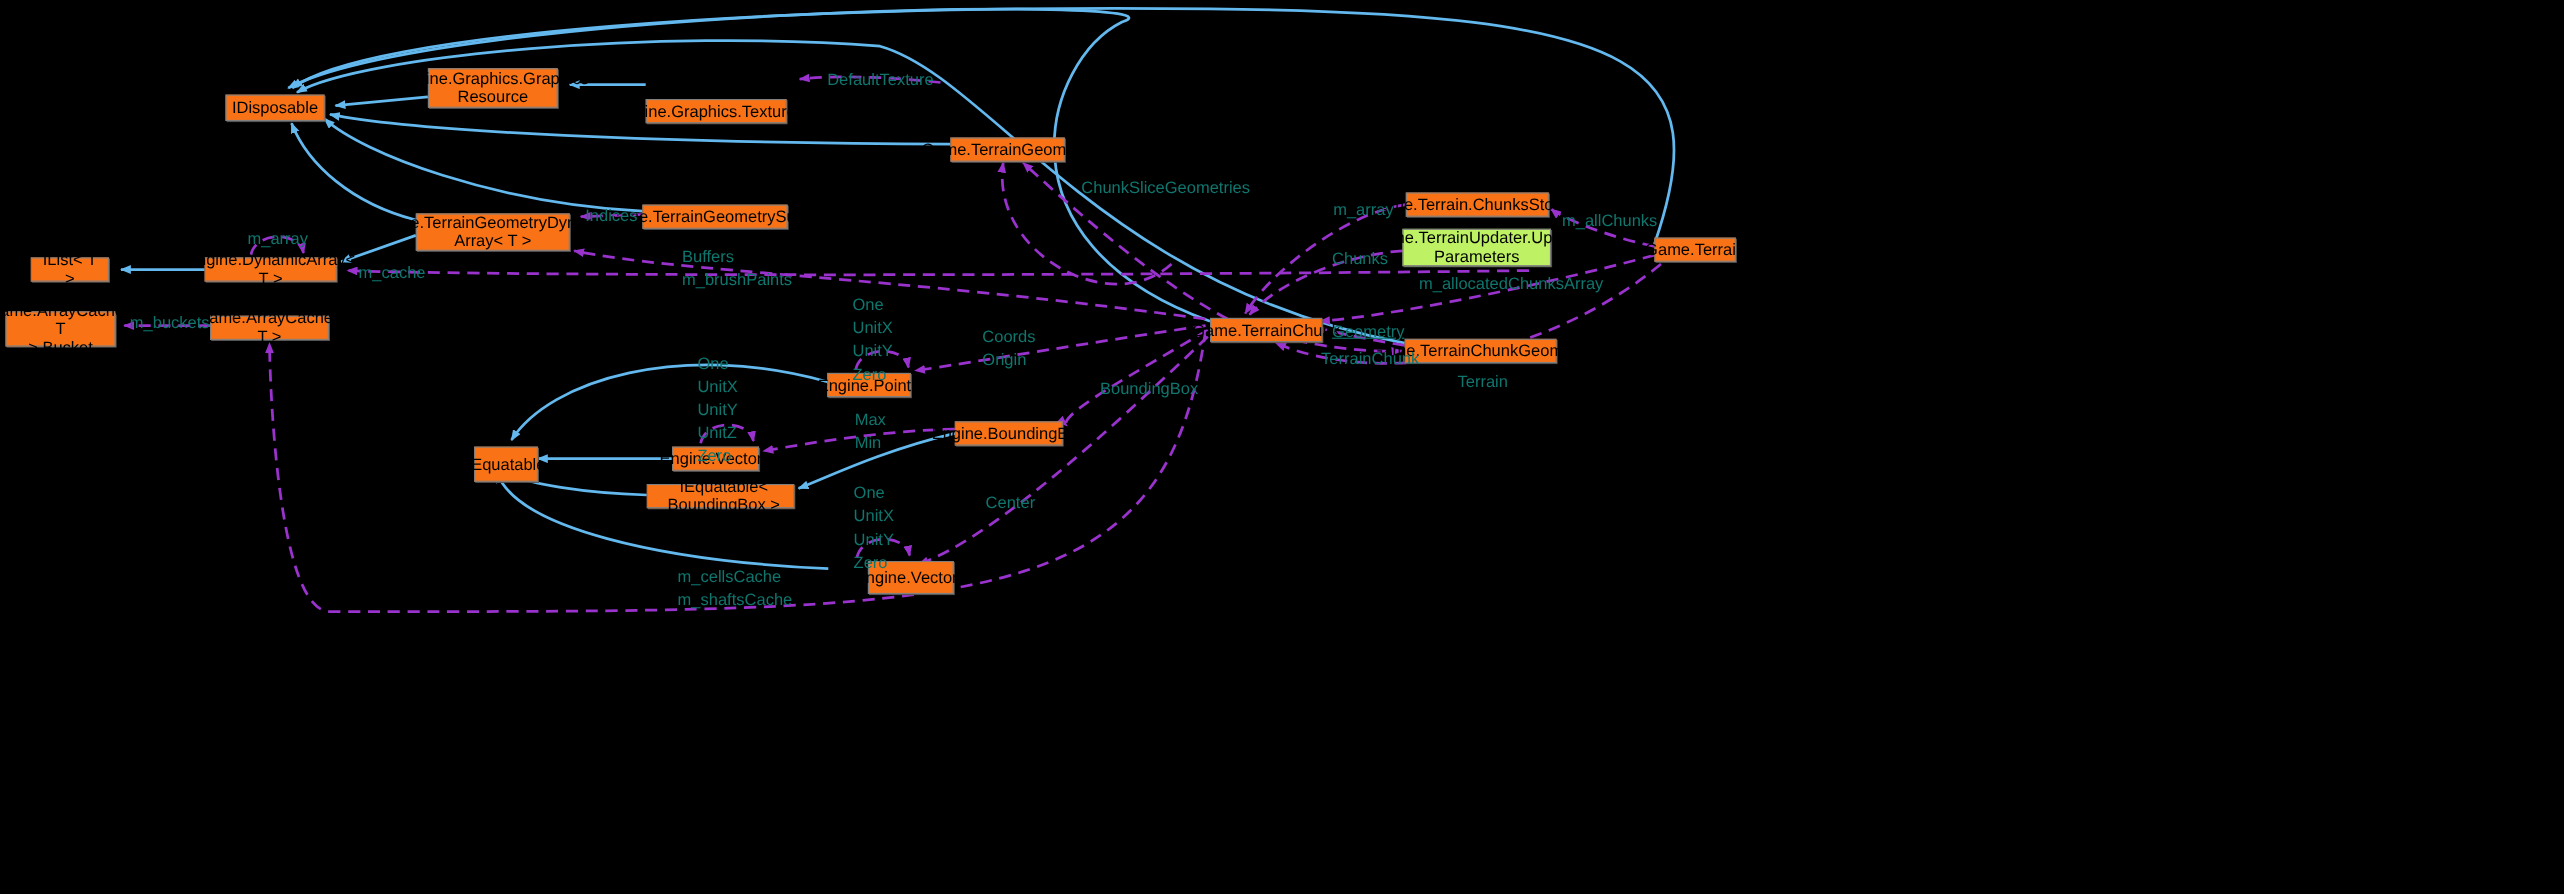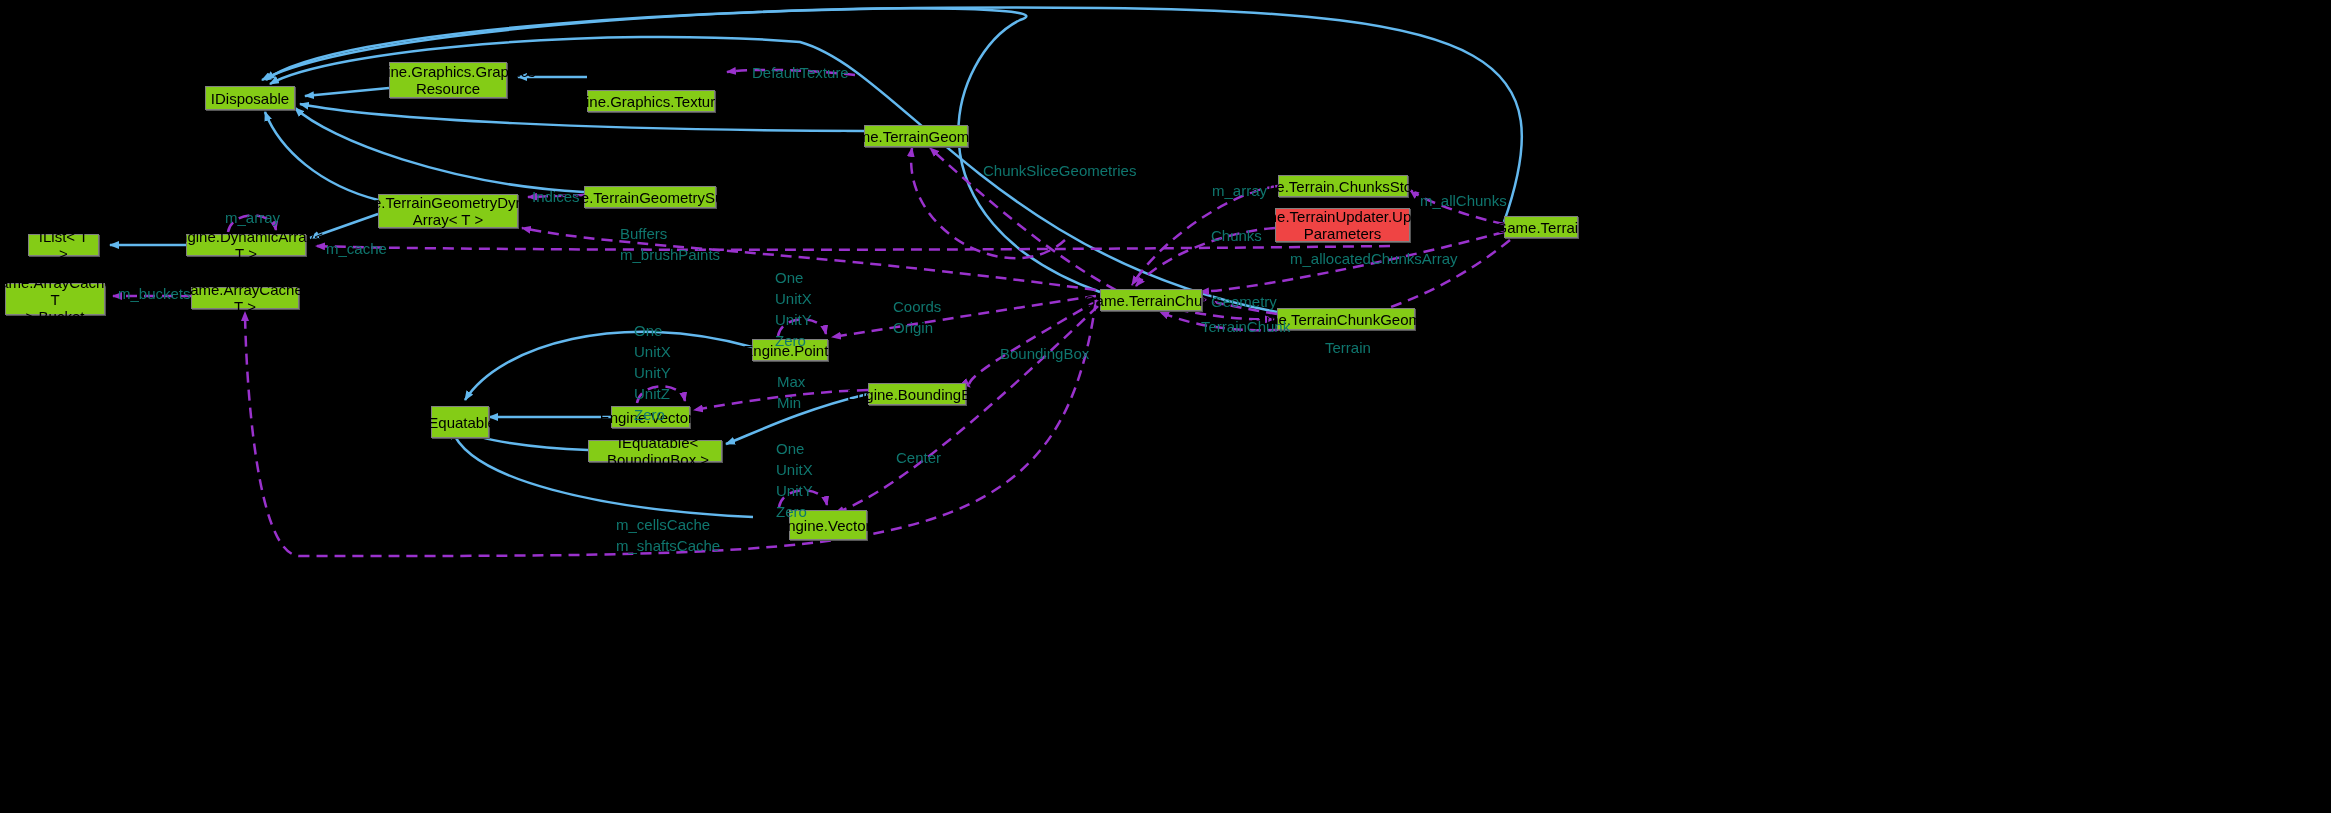--- a/index.html
+++ b/index.html
@@ -1,23 +1,23 @@
 <!DOCTYPE html>
 <html><head>
 <meta charset="utf-8">
 <style>
   html,body{margin:0;padding:0;background:#000;}
   #stage{position:relative;width:2331px;height:813px;background:#000;overflow:hidden;
          font-family:"Liberation Sans","DejaVu Sans",sans-serif;}
   svg#edges{position:absolute;left:0;top:0;width:2331px;height:813px;pointer-events:none;}
-  .node{position:absolute;box-sizing:border-box;background:#84cc16;border:1px solid #808080;
+  .node{position:absolute;box-sizing:border-box;background:#f97316;border:1px solid #808080;
         color:#000;font-size:15px;line-height:17px;text-align:center;
         display:flex;align-items:center;justify-content:center;padding:1px 6px;
         box-shadow:1px 1px 0 #555;white-space:pre-line;}
-  .node.grey{background:#ef4444;}
+  .node.grey{background:#bef264;}
   .elabel{position:absolute;color:#0f766e;font-size:15px;line-height:21px;white-space:pre;
           text-align:left;}
 </style>
 </head>
 <body>
 
 <div id="stage">
 
   <svg id="edges" viewBox="0 0 2331 813">
     <defs>
@@ -105,21 +105,21 @@
   <div class="elabel" style="left:983px;top:160px;">ChunkSliceGeometries</div>
   <div class="elabel" style="left:225px;top:207px;">m_array</div>
   <div class="elabel" style="left:326px;top:238px;">m_cache</div>
   <div class="elabel" style="left:118px;top:283px;">m_buckets</div>
   <div class="elabel" style="left:620px;top:223px;">Buffers
 m_brushPaints</div>
   <div class="elabel" style="left:1212px;top:180px;">m_array</div>
   <div class="elabel" style="left:1211px;top:225px;">Chunks</div>
   <div class="elabel" style="left:1420px;top:190px;">m_allChunks</div>
   <div class="elabel" style="left:1290px;top:248px;">m_allocatedChunksArray</div>
-  <div class="elabel" style="left:1211px;top:291px;">Geometry</div>
+  <div class="elabel" style="left:1211px;top:291px;text-decoration:underline;">Geometry</div>
   <div class="elabel" style="left:1201px;top:316px;">TerrainChunk</div>
   <div class="elabel" style="left:1325px;top:337px;">Terrain</div>
   <div class="elabel" style="left:775px;top:267px;">One
 UnitX
 UnitY
 Zero</div>
   <div class="elabel" style="left:893px;top:296px;">Coords
 Origin</div>
   <div class="elabel" style="left:634px;top:320px;">One
 UnitX

